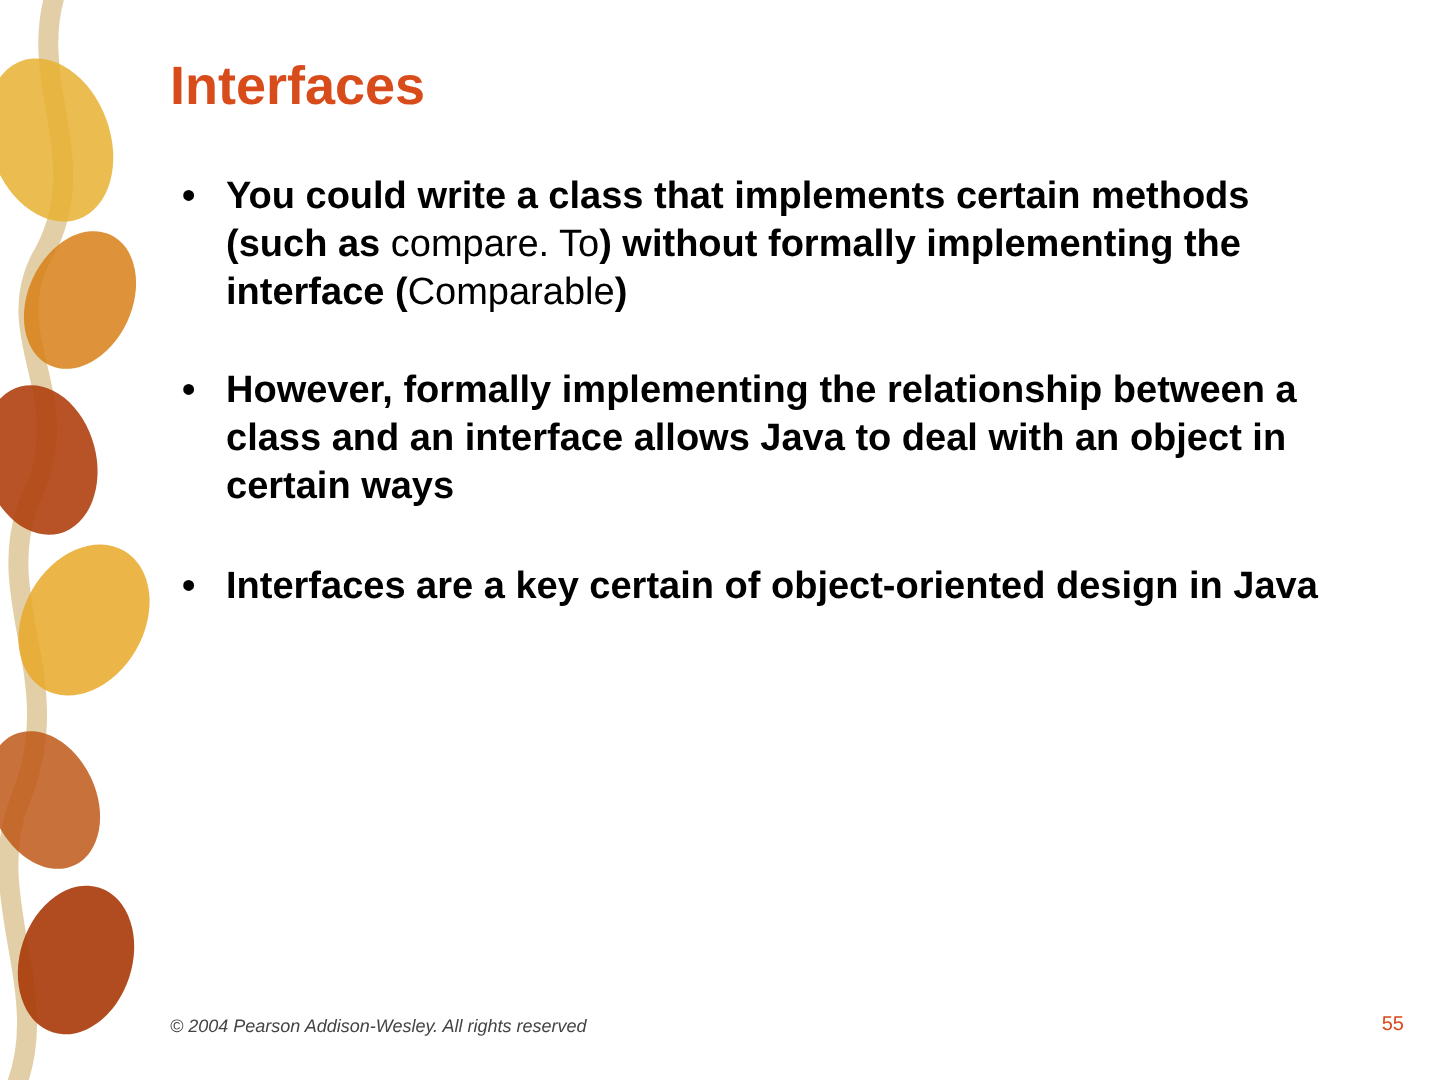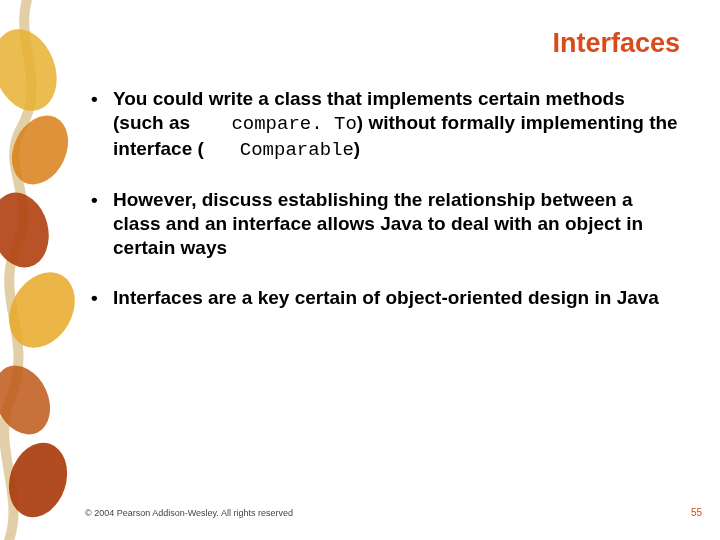--- a/index.html
+++ b/index.html
@@ -23,21 +23,20 @@
     position: absolute;
     left: 85px;
     top: 28px;
     right: 40px;
   }
   .title {
     color: #d84b1a;
     font-size: 27px;
     font-weight: bold;
     margin-bottom: 28px;
-    text-align: right;
   }
   ul.bullets {
     list-style: none;
   }
   ul.bullets > li {
     position: relative;
     padding-left: 28px;
     margin-bottom: 26px;
     color: #000;
     font-size: 19px;
@@ -46,30 +45,30 @@
   }
   ul.bullets > li::before {
     content: "•";
     position: absolute;
     left: 6px;
     top: 0;
     color: #000;
     font-size: 19px;
   }
   .mono {
-    font-family: Liberation Mono, monospace;
+    font-family: Liberation Sans, sans-serif;
     font-weight: normal;
-    margin-left: 36px;
   }
   .footer {
     position: absolute;
     left: 85px;
     bottom: 22px;
     font-size: 9px;
     color: #444;
+    font-style: italic;
   }
   .pagenum {
     position: absolute;
     right: 18px;
     bottom: 22px;
     font-size: 10px;
     color: #d84b1a;
   }
 </style>
 </head>
@@ -84,19 +83,19 @@
   <ellipse cx="22" cy="400" rx="26" ry="36" fill="#c05818" opacity="0.85" transform="rotate(-25 22 400)"></ellipse>
   <ellipse cx="38" cy="480" rx="28" ry="38" fill="#a83808" opacity="0.9" transform="rotate(18 38 480)"></ellipse>
 </svg>
 
 <div class="content">
   <div class="title">Interfaces</div>
   <ul class="bullets">
     <li>
       <span>You could write a class that implements certain methods (such as </span><span class="mono">compare. To</span><span>) without formally implementing the interface (</span><span class="mono">Comparable</span><span>)</span>
     </li>
-    <li>However, discuss establishing the relationship between a class and an interface allows Java to deal with an object in certain ways</li>
+    <li>However, formally implementing the relationship between a class and an interface allows Java to deal with an object in certain ways</li>
     <li>Interfaces are a key certain of object-oriented design in Java</li>
   </ul>
 </div>
 
 <div class="footer">© 2004 Pearson Addison-Wesley. All rights reserved</div>
 <div class="pagenum">55</div>
 
 </body></html>

